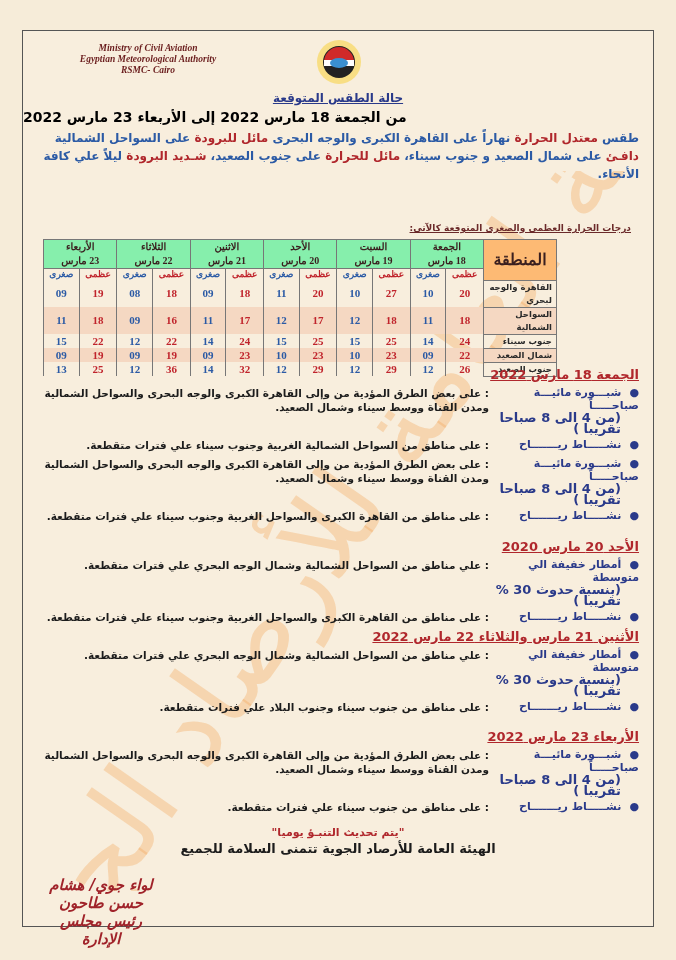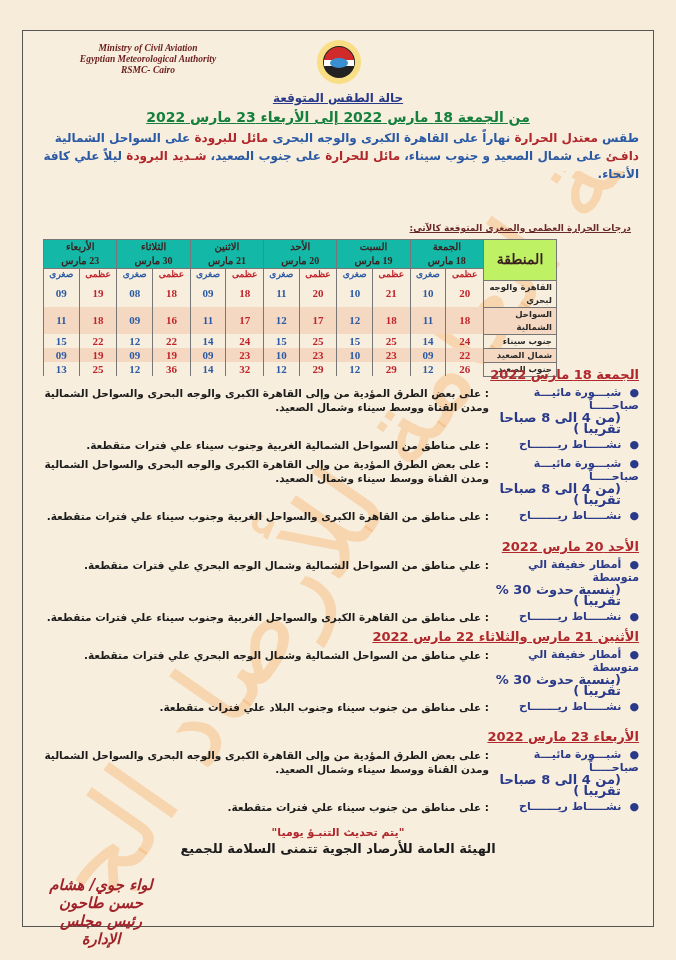--- a/index.html
+++ b/index.html
@@ -3,30 +3,30 @@
 <meta charset="utf-8">
 <style>
   html,body{margin:0;padding:0;}
   body{width:676px;height:960px;background:#f6ecd9;position:relative;overflow:hidden;font-family:"DejaVu Sans","Liberation Sans",sans-serif;}
   .page{position:absolute;left:22px;top:30px;width:632px;height:897px;border:1px solid #555;box-sizing:border-box;background:#f8eedd;}
   .watermark{position:absolute;left:40px;top:140px;width:600px;height:720px;pointer-events:none;}
   .hdr-en{position:absolute;left:40px;top:12px;width:170px;text-align:center;font-family:"Liberation Serif",serif;font-style:italic;font-weight:bold;font-size:9.5px;color:#6b1e1e;line-height:11px;}
   .hdr-ar{position:absolute;right:18px;top:10px;width:170px;text-align:right;direction:rtl;font-size:8.5px;color:#7a2a2a;line-height:11px;font-style:italic;}
   .logo{position:absolute;left:293px;top:8px;width:46px;height:46px;}
   .title{position:absolute;left:0;right:0;top:60px;text-align:center;direction:rtl;font-weight:bold;color:#2a3a8a;font-size:12px;text-decoration:underline;}
-  .subtitle{position:absolute;left:0;right:0;top:78px;text-align:center;direction:rtl;font-weight:bold;color:#15803d;font-size:14px;text-decoration:underline;}
+  .subtitle{position:absolute;left:0;right:0;top:78px;text-align:left;direction:rtl;font-weight:bold;color:#000000;font-size:14px;}
   .summary{position:absolute;left:18px;right:14px;top:98px;direction:rtl;text-align:right;font-weight:bold;font-size:12px;line-height:18px;color:#2b5aa5;}
   .summary .hl{color:#b0272c;}
   .alert{position:absolute;left:30px;right:14px;top:142px;direction:rtl;text-align:right;font-weight:bold;font-size:11.5px;line-height:19px;color:#b0272c;}
   .alert .dot{color:#b0272c;margin-left:6px;}
   .tbl-cap{position:absolute;right:22px;top:192px;direction:rtl;font-size:9px;font-weight:bold;color:#6b2a2a;text-decoration:underline;}
   table.temps{position:absolute;left:20px;top:208px;width:514px;border-collapse:collapse;direction:rtl;font-family:"Liberation Serif",serif;font-weight:bold;}
   table.temps td,table.temps th{border:1px solid #777;padding:0;text-align:center;}
-  table.temps th.day{background:#14b8a6;color:#3a1f1f;font-size:10px;line-height:14px;height:28px;border-bottom:1px solid #777;}
-  table.temps th.region-h{background:#bef264;width:72px;font-size:14px;color:#3a1f1f;}
+  table.temps th.day{background:#86efac;color:#3a1f1f;font-size:10px;line-height:14px;height:28px;border-bottom:1px solid #777;}
+  table.temps th.region-h{background:#fdba74;width:72px;font-size:16px;color:#3a1f1f;}
   table.temps .sub{font-size:9px;line-height:11px;border-top:none;border-bottom:none;}
   table.temps .mx{color:#c0242c;}
   table.temps .mn{color:#2b5aa5;}
   table.temps td.num{font-size:11px;line-height:13px;border-top:none;border-bottom:none;}
   table.temps tr.alt td{background:#f5d8c2;}
   table.temps td.rg{font-size:8.5px;text-align:right;padding-right:4px;color:#2a2a2a;font-family:"DejaVu Sans",sans-serif;font-weight:bold;line-height:13px;}
   .daysec{position:absolute;left:20px;right:14px;direction:rtl;}
   .daysec .dh{font-weight:bold;font-size:13px;color:#b0272c;text-decoration:underline;text-align:right;}
   .item{display:flex;direction:rtl;margin-top:4px;}
   .item .lbl{width:150px;flex:none;color:#2a3a8a;font-weight:bold;font-size:11px;line-height:13px;text-align:right;}
@@ -88,21 +88,21 @@
       <th class="day" colspan="2">
             <div>الأحد</div>
             <div>20  مارس</div>
           </th>
       <th class="day" colspan="2">
             <div>الاثنين</div>
             <div>21  مارس</div>
           </th>
       <th class="day" colspan="2">
             <div>الثلاثاء</div>
-            <div>30  مارس</div>
+            <div>22  مارس</div>
           </th>
       <th class="day" colspan="2">
             <div>الأربعاء</div>
             <div>23  مارس</div>
           </th>
     </tr>
     <tr id="subhdr">
           <td class="sub mx">عظمى</td>
           <td class="sub mn">صغرى</td>
           <td class="sub mx">عظمى</td>
@@ -115,21 +115,21 @@
           <td class="sub mn">صغرى</td>
           <td class="sub mx">عظمى</td>
           <td class="sub mn">صغرى</td>
         </tr>
     </tbody>
       <tbody id="tbody">
         <tr>
           <td class="rg">القاهرة والوجه لبحري</td>
           <td class="num mx">20</td>
           <td class="num mn">10</td>
-          <td class="num mx">21</td>
+          <td class="num mx">27</td>
           <td class="num mn">10</td>
           <td class="num mx">20</td>
           <td class="num mn">11</td>
           <td class="num mx">18</td>
           <td class="num mn">09</td>
           <td class="num mx">18</td>
           <td class="num mn">08</td>
           <td class="num mx">19</td>
           <td class="num mn">09</td>
         </tr>
@@ -212,21 +212,21 @@
         <div class="item">
           <div class="lbl"><span class="b">●</span><span>شبـــورة مائيـــة صباحـــــاً</span><span class="note">(من 4 الى 8 صباحا تقريبا )</span></div>
           <div class="txt">: على بعض الطرق المؤدية من وإلى القاهرة الكبرى والوجه البحرى والسواحل الشمالية ومدن القناة ووسط سيناء وشمال الصعيد.</div>
         </div>
         <div class="item">
           <div class="lbl"><span class="b">●</span><span>نشـــــاط ريـــــــاح</span></div>
           <div class="txt">: على مناطق من القاهرة الكبرى والسواحل الغربية وجنوب سيناء علي فترات متقطعة.</div>
         </div>
       </div>
       <div class="daysec" style="top: 508px;">
-        <div class="dh">الأحد 20 مارس 2022</div>
+        <div class="dh">الأحد 20 مارس 2020</div>
         <div class="item">
           <div class="lbl"><span class="b">●</span><span>أمطار خفيفة الي متوسطة</span><span class="note">(بنسبة حدوث 30 % تقريبا )</span></div>
           <div class="txt">: علي مناطق من السواحل الشمالية وشمال الوجه البحري علي فترات متقطعة.</div>
         </div>
         <div class="item">
           <div class="lbl"><span class="b">●</span><span>نشـــــاط ريـــــــاح</span></div>
           <div class="txt">: على مناطق من القاهرة الكبرى والسواحل الغربية وجنوب سيناء علي فترات متقطعة.</div>
         </div>
       </div>
       <div class="daysec" style="top: 598px;">

